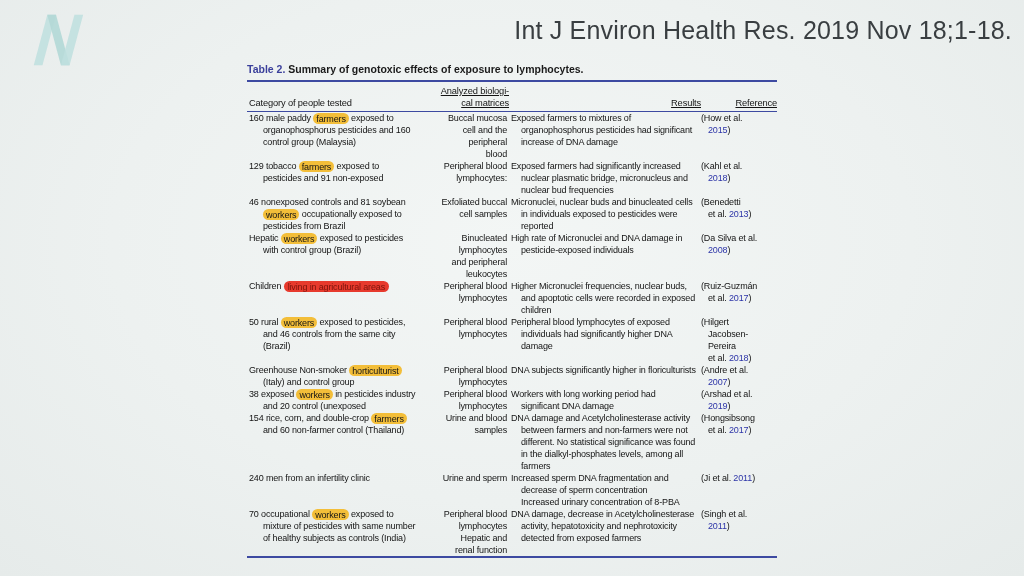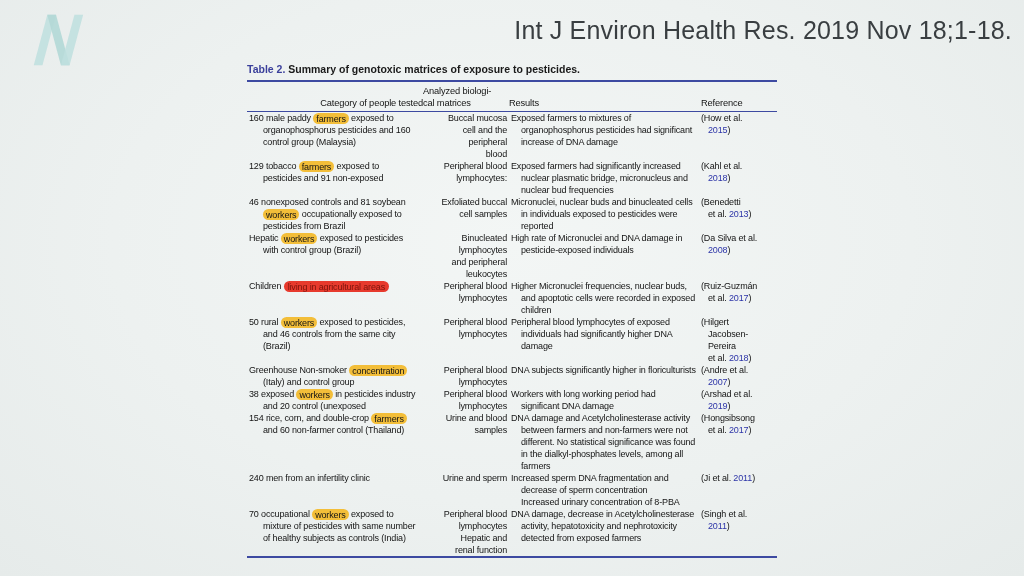--- a/index.html
+++ b/index.html
@@ -27,22 +27,22 @@
   }
   col.c-category  { width:176px; }
   col.c-matrices  { width:86px;  }
   col.c-results   { width:192px; }
   col.c-reference { width:76px;  }
   thead th {
     font-weight:normal; font-size:9.3px; vertical-align:bottom;
     padding:3px 0 2px 0; border-bottom:1.5px solid var(--rule,#3d4aa1);
     white-space:pre-line;
   }
-  th.category { text-align:right; padding-left:2px;margin-left:44px; }
-  th.matrices, th.results, th.reference { text-align:left; }
+  th.category { text-align:left; padding-left:2px;margin-left:44px; }
+  th.matrices, th.results, th.reference { text-align:right;text-decoration:underline; }
   tbody td { vertical-align:top; padding-top:0; padding-bottom:0; }
   td.category  { padding-left:16px; text-indent:-14px; padding-right:4px; }
   td.matrices  { text-align:right; white-space:pre-line; padding:0 2px; }
   td.results   { padding-left:12px; text-indent:-10px; padding-right:5px; white-space:pre-line; }
   td.reference { padding-left:7px;  text-indent:-7px;  white-space:pre-line; }
   .h-y { background:var(--yellow,#f3be39); border-radius:6px; padding:0.5px 3px; }
   .h-r { background:var(--red,#e73a2d); border-radius:7px; padding:0.5px 4px; color:#7d140c; }
   .year { color:var(--yearblue,#2d35a8); }
 </style>
 </head>
@@ -55,21 +55,21 @@
       <polygon points="8,52 22,0 31,0 17,52" fill="#bedfde" opacity="0.85"></polygon>
       <polygon points="22,0 31,0 45,52 36,52" fill="#b2d8d6" opacity="0.9"></polygon>
       <polygon points="36,52 50,0 59,0 45,52" fill="#bedfde" opacity="0.85"></polygon>
     </svg>
   </div>
 
   <div class="citation">Int J Environ Health Res. 2019 Nov 18;1-18.</div>
 
   <div class="table-wrap">
     <div class="caption">
-      <span class="cap-label">Table 2.</span><span class="cap-text"> Summary of genotoxic matrices of exposure to pesticides.</span>
+      <span class="cap-label">Table 2.</span><span class="cap-text"> Summary of genotoxic effects of exposure to lymphocytes.</span>
     </div>
     <table>
       <colgroup>
         <col class="c-category">
           <col class="c-matrices">
           <col class="c-results">
           <col class="c-reference">
       </colgroup>
       <thead>
         <tr>
@@ -129,21 +129,21 @@
             <td class="category"><span>50 rural </span><span class="h-y">workers</span><span> exposed to pesticides, and 46 controls from the same city (Brazil)</span></td>
             <td class="matrices">Peripheral blood
 lymphocytes</td>
             <td class="results">Peripheral blood lymphocytes of exposed individuals had significantly higher DNA damage</td>
             <td class="reference"><span>(Hilgert
 Jacobsen-
 Pereira
 et al. </span><span class="year">2018</span><span>)</span></td>
           </tr>
           <tr>
-            <td class="category"><span>Greenhouse Non-smoker </span><span class="h-y">concentration</span><span> (Italy) and control group</span></td>
+            <td class="category"><span>Greenhouse Non-smoker </span><span class="h-y">horticulturist</span><span> (Italy) and control group</span></td>
             <td class="matrices">Peripheral blood
 lymphocytes</td>
             <td class="results">DNA subjects significantly higher in floriculturists</td>
             <td class="reference"><span>(Andre et al.
 </span><span class="year">2007</span><span>)</span></td>
           </tr>
           <tr>
             <td class="category"><span>38 exposed </span><span class="h-y">workers</span><span> in pesticides industry and 20 control (unexposed</span></td>
             <td class="matrices">Peripheral blood
 lymphocytes</td>

